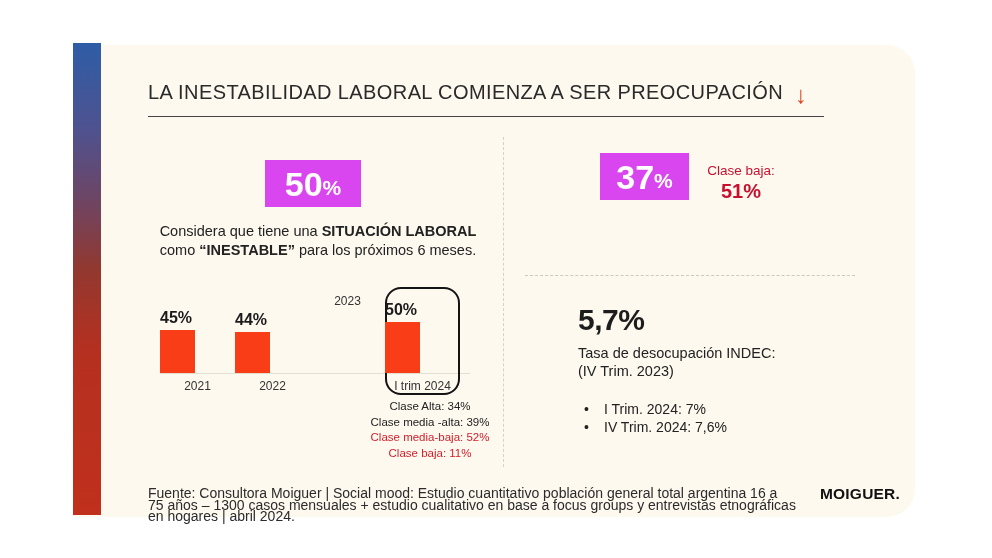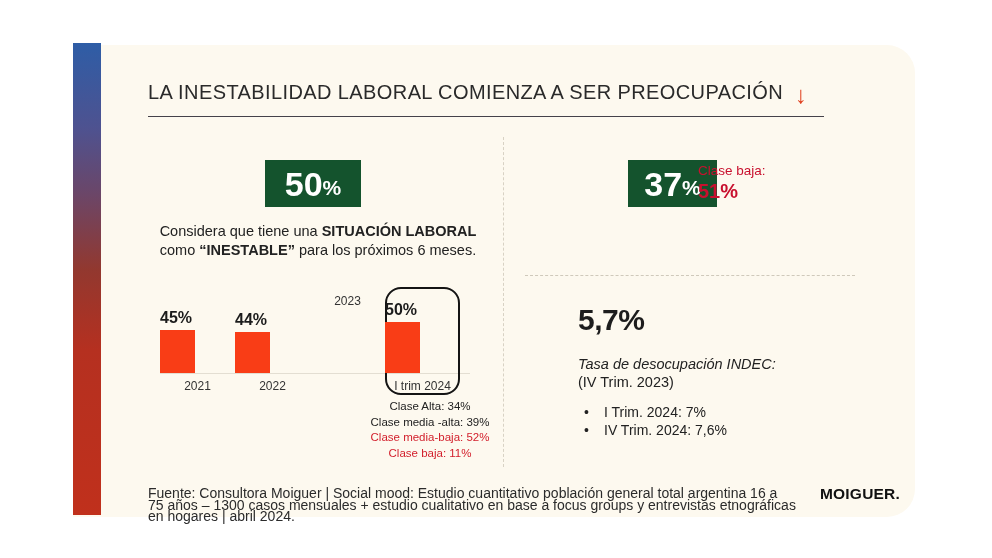--- a/index.html
+++ b/index.html
@@ -16,28 +16,28 @@
     background:linear-gradient(180deg,#2E5DA6 0%,#4E5290 18%,#6B4668 32%,#92382F 48%,#B53020 65%,#C0301C 100%);
   }
   .title {
     position:absolute; left:75px; top:36px; font-size:20px; letter-spacing:0.4px;
     color:#2a2a2a; white-space:nowrap;
   }
   .title-underline { position:absolute; left:75px; top:71px; width:676px; height:0; border-top:1.6px solid #45424a; }
   .title-arrow { position:absolute; left:722px; top:36px; font-size:24px; color:#E0401F; font-weight:bold; }
 
   .stat-box {
-    position:absolute; background:#14532d; color:#fff; display:flex; align-items:center; justify-content:center;
+    position:absolute; background:#d946ef; color:#fff; display:flex; align-items:center; justify-content:center;
   }
   .stat-box .big { font-size:34px; font-weight:bold; line-height:1; }
   .stat-box .pct { font-size:21px; font-weight:bold; line-height:1; margin-top:8px; }
   .stat-box-left { left:192px; top:115px; width:96px; height:47px; }
-  .stat-box-right { left:527px; top:115px; width:89px; height:47px;margin-left:28px; }
+  .stat-box-right { left:527px; top:108px; width:89px; height:47px; }
 
-  .stat-note { position:absolute; left:625px; top:118px; width:86px; text-align:left; color:#C8102E; }
+  .stat-note { position:absolute; left:625px; top:118px; width:86px; text-align:center; color:#C8102E; }
   .stat-note .note-label { font-size:13.5px; }
   .stat-note .note-value { font-size:20px; font-weight:bold; margin-top:2px; }
 
   .desc { position:absolute; text-align:center; font-size:14.5px; line-height:19px; color:#222; }
   .desc-left { left:55px; top:177px; width:380px; }
   .desc-right { left:445px; top:180px; width:310px; }
   .desc b { font-weight:bold; }
 
   
   .chart { position:absolute; left:87px; top:243px; width:315px; height:115px; }
@@ -53,24 +53,24 @@
   }
 
   .breakdown { position:absolute; left:257px; top:354px; width:200px; text-align:center; font-size:11.5px; line-height:15.5px; color:#222; }
   .breakdown .red { color:#D21E2B; }
 
   .v-divider { position:absolute; left:430px; top:92px; height:330px; width:0; border-left:1.5px dashed #d8d2c4; }
   .h-divider { position:absolute; left:452px; top:230px; width:330px; height:0; border-top:1.5px dashed #cfc9bb; }
 
   .unemp { position:absolute; left:505px; top:258px; width:300px; color:#222; }
   .unemp-value { font-size:30px; font-weight:bold; letter-spacing:-0.5px; color:#1d1d1d; }
-  .unemp-label { font-size:14.5px; margin-top:18px; line-height:18px;font-style:italic; }
+  .unemp-label { font-size:14.5px; margin-top:7px; line-height:18px; }
   .unemp-sublabel { font-size:14.5px; line-height:18px; }
   .proj-title { font-size:15px; font-weight:bold; margin-top:13px; }
-  .proj-list { margin-top:12px; }
+  .proj-list { margin-top:20px; }
   .proj-item { font-size:14px; line-height:18px; padding-left:26px; position:relative; }
   .proj-item::before { content:"•"; position:absolute; left:6px; }
 
   .footer-text { position:absolute; left:75px; top:443px; width:648px; font-size:14px; line-height:11.5px; color:#2b2b2b; }
   .logo { position:absolute; left:747px; top:440px; font-size:15.5px; font-weight:bold; color:#111; letter-spacing:0.2px; }
 </style>
 </head>
 <body>
 
 <div class="slide">

